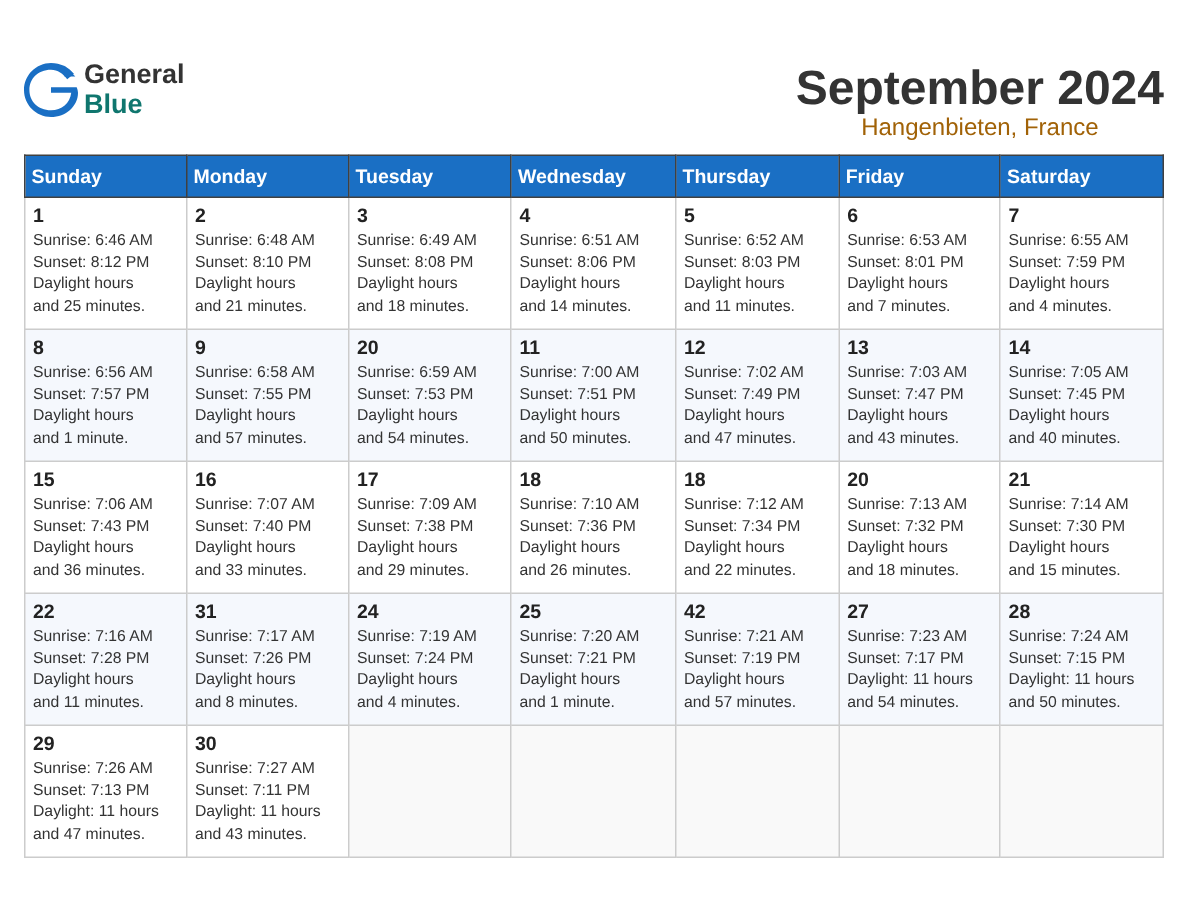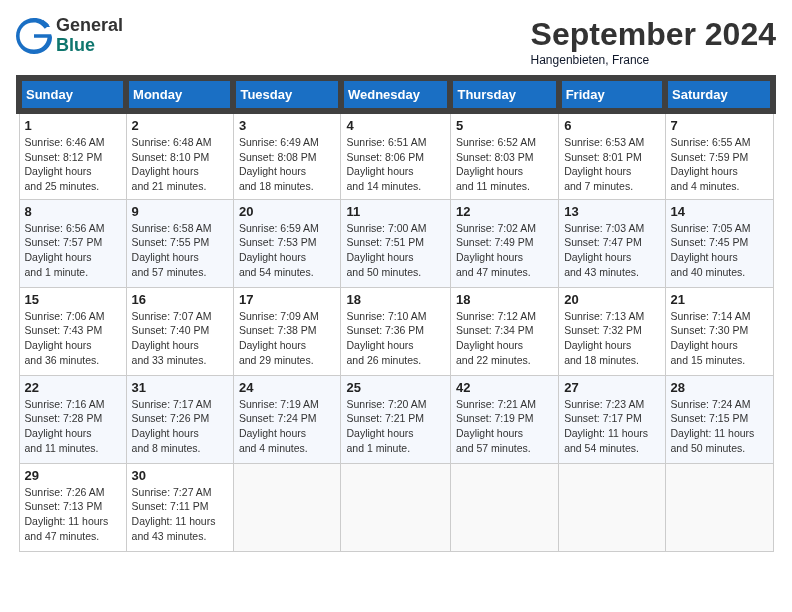--- a/index.html
+++ b/index.html
@@ -8,20 +8,21 @@
       background: #fff;
       width: 792px;
       min-height: 612px;
       padding: 16px;
     }
     .header {
       display: flex;
       justify-content: space-between;
       align-items: flex-start;
       margin-bottom: 8px;
+      margin-top: 24px;
     }
     .logo {
       display: flex;
       align-items: center;
       gap: 4px;
     }
     .logo-text {
       display: flex;
       flex-direction: column;
       font-size: 18px;
@@ -29,44 +30,44 @@
       color: #333;
       line-height: 1.1;
     }
     .logo-general { color: #333; }
     .logo-blue { color: #0f766e; }
     .logo-icon {
       width: 36px;
       height: 36px;
     }
     .title-block {
-      text-align: left;
+      text-align: center;
     }
     .calendar-title {
       font-size: 32px;
       font-weight: bold;
       color: #333;
     }
     .calendar-subtitle {
-      font-size: 12px;
-      color: #0f172a;
+      font-size: 16px;
+      color: #a16207;
     }
     .calendar {
       width: 100%;
       border-collapse: collapse;
       font-size: 11px;
     }
     .calendar th {
       background: #1a6fc4;
       color: #fff;
       padding: 6px 4px;
       text-align: left;
       font-size: 13px;
       font-weight: bold;
-      border: 6px solid #404040;
+      border: 1px solid #404040;
     }
     .calendar td {
       border: 1px solid #ccc;
       vertical-align: top;
       padding: 4px 5px;
       width: 112px;
       min-height: 80px;
       background: #fff;
     }
     .calendar tr:nth-child(even) td {

